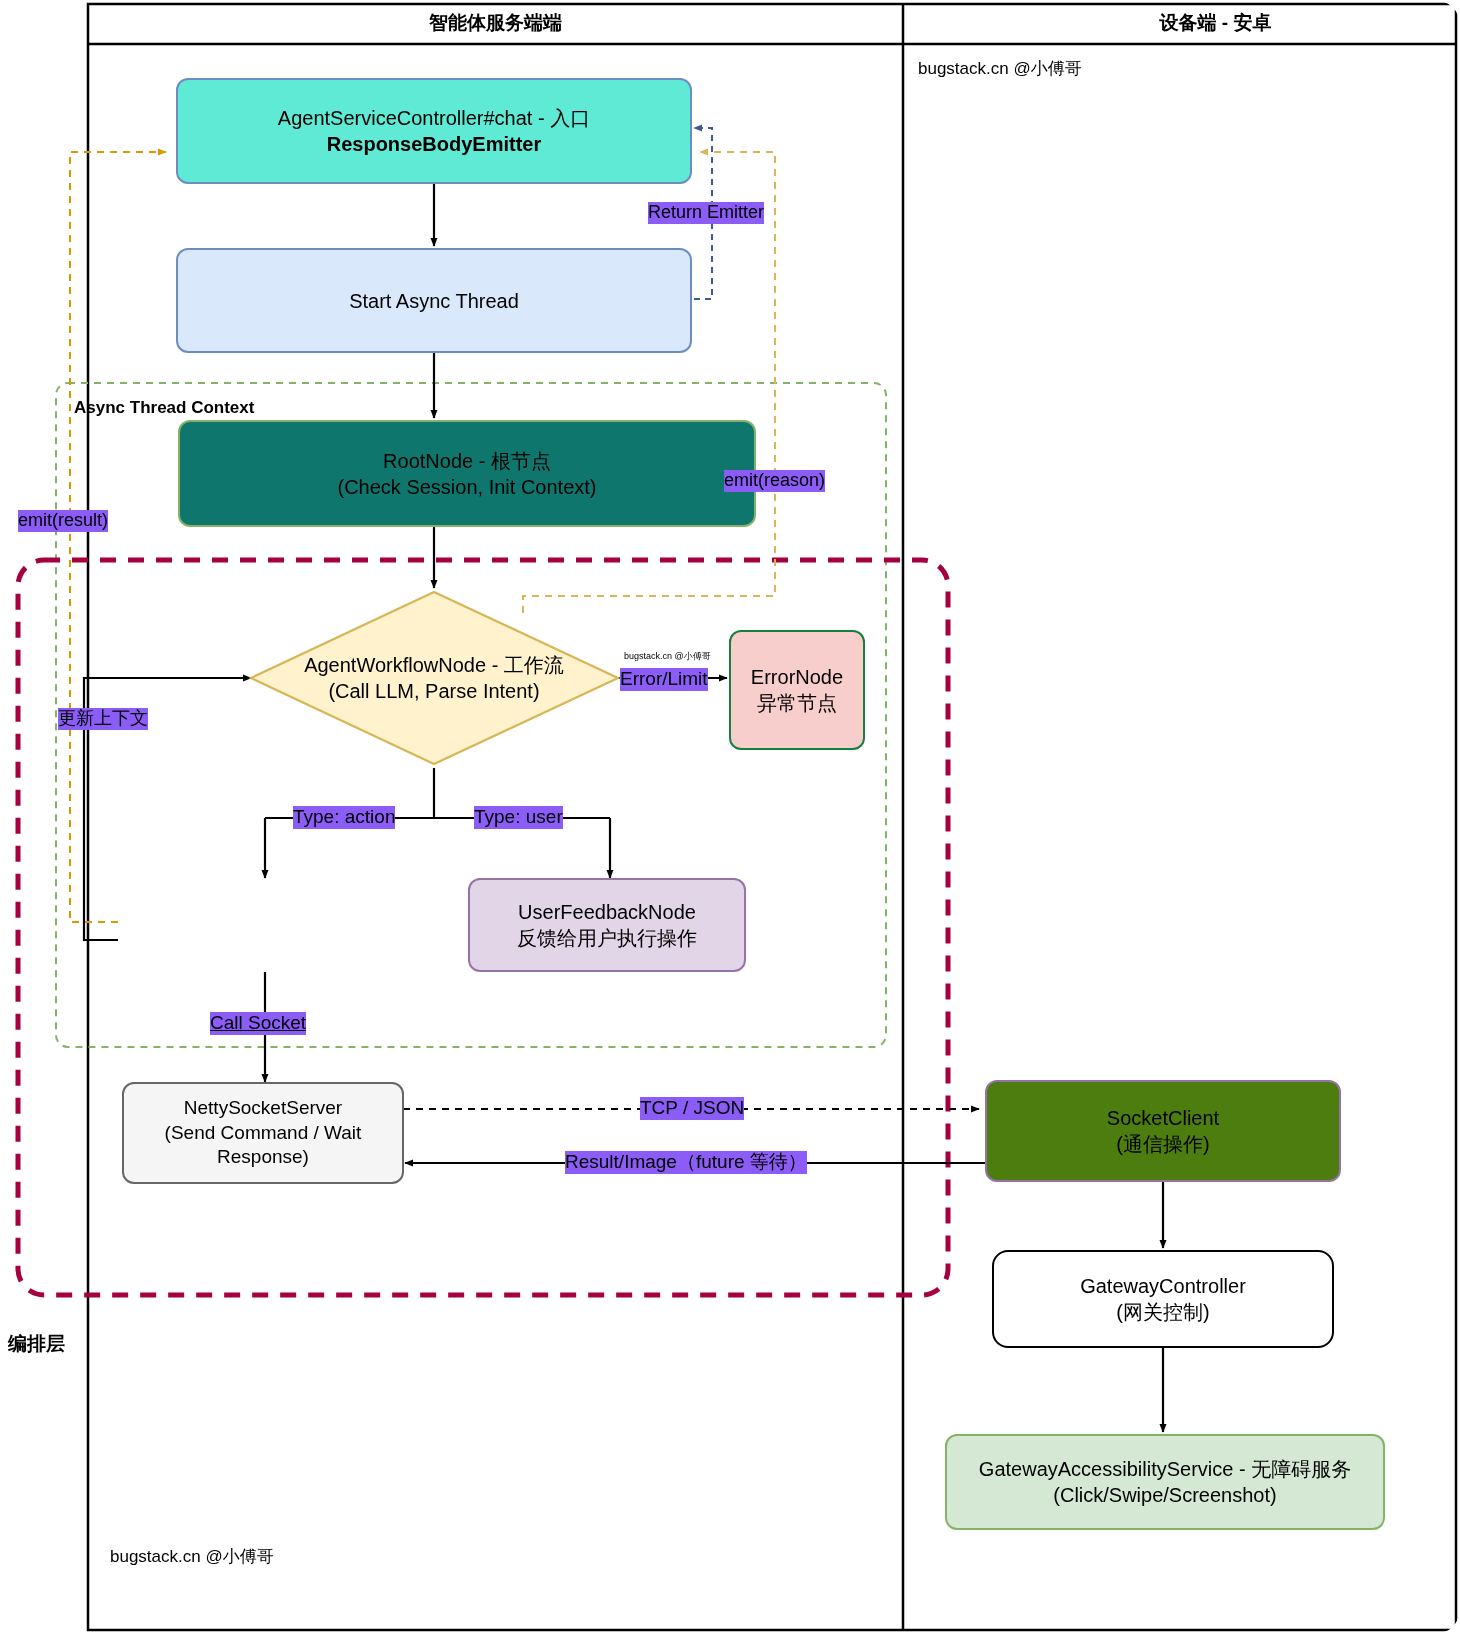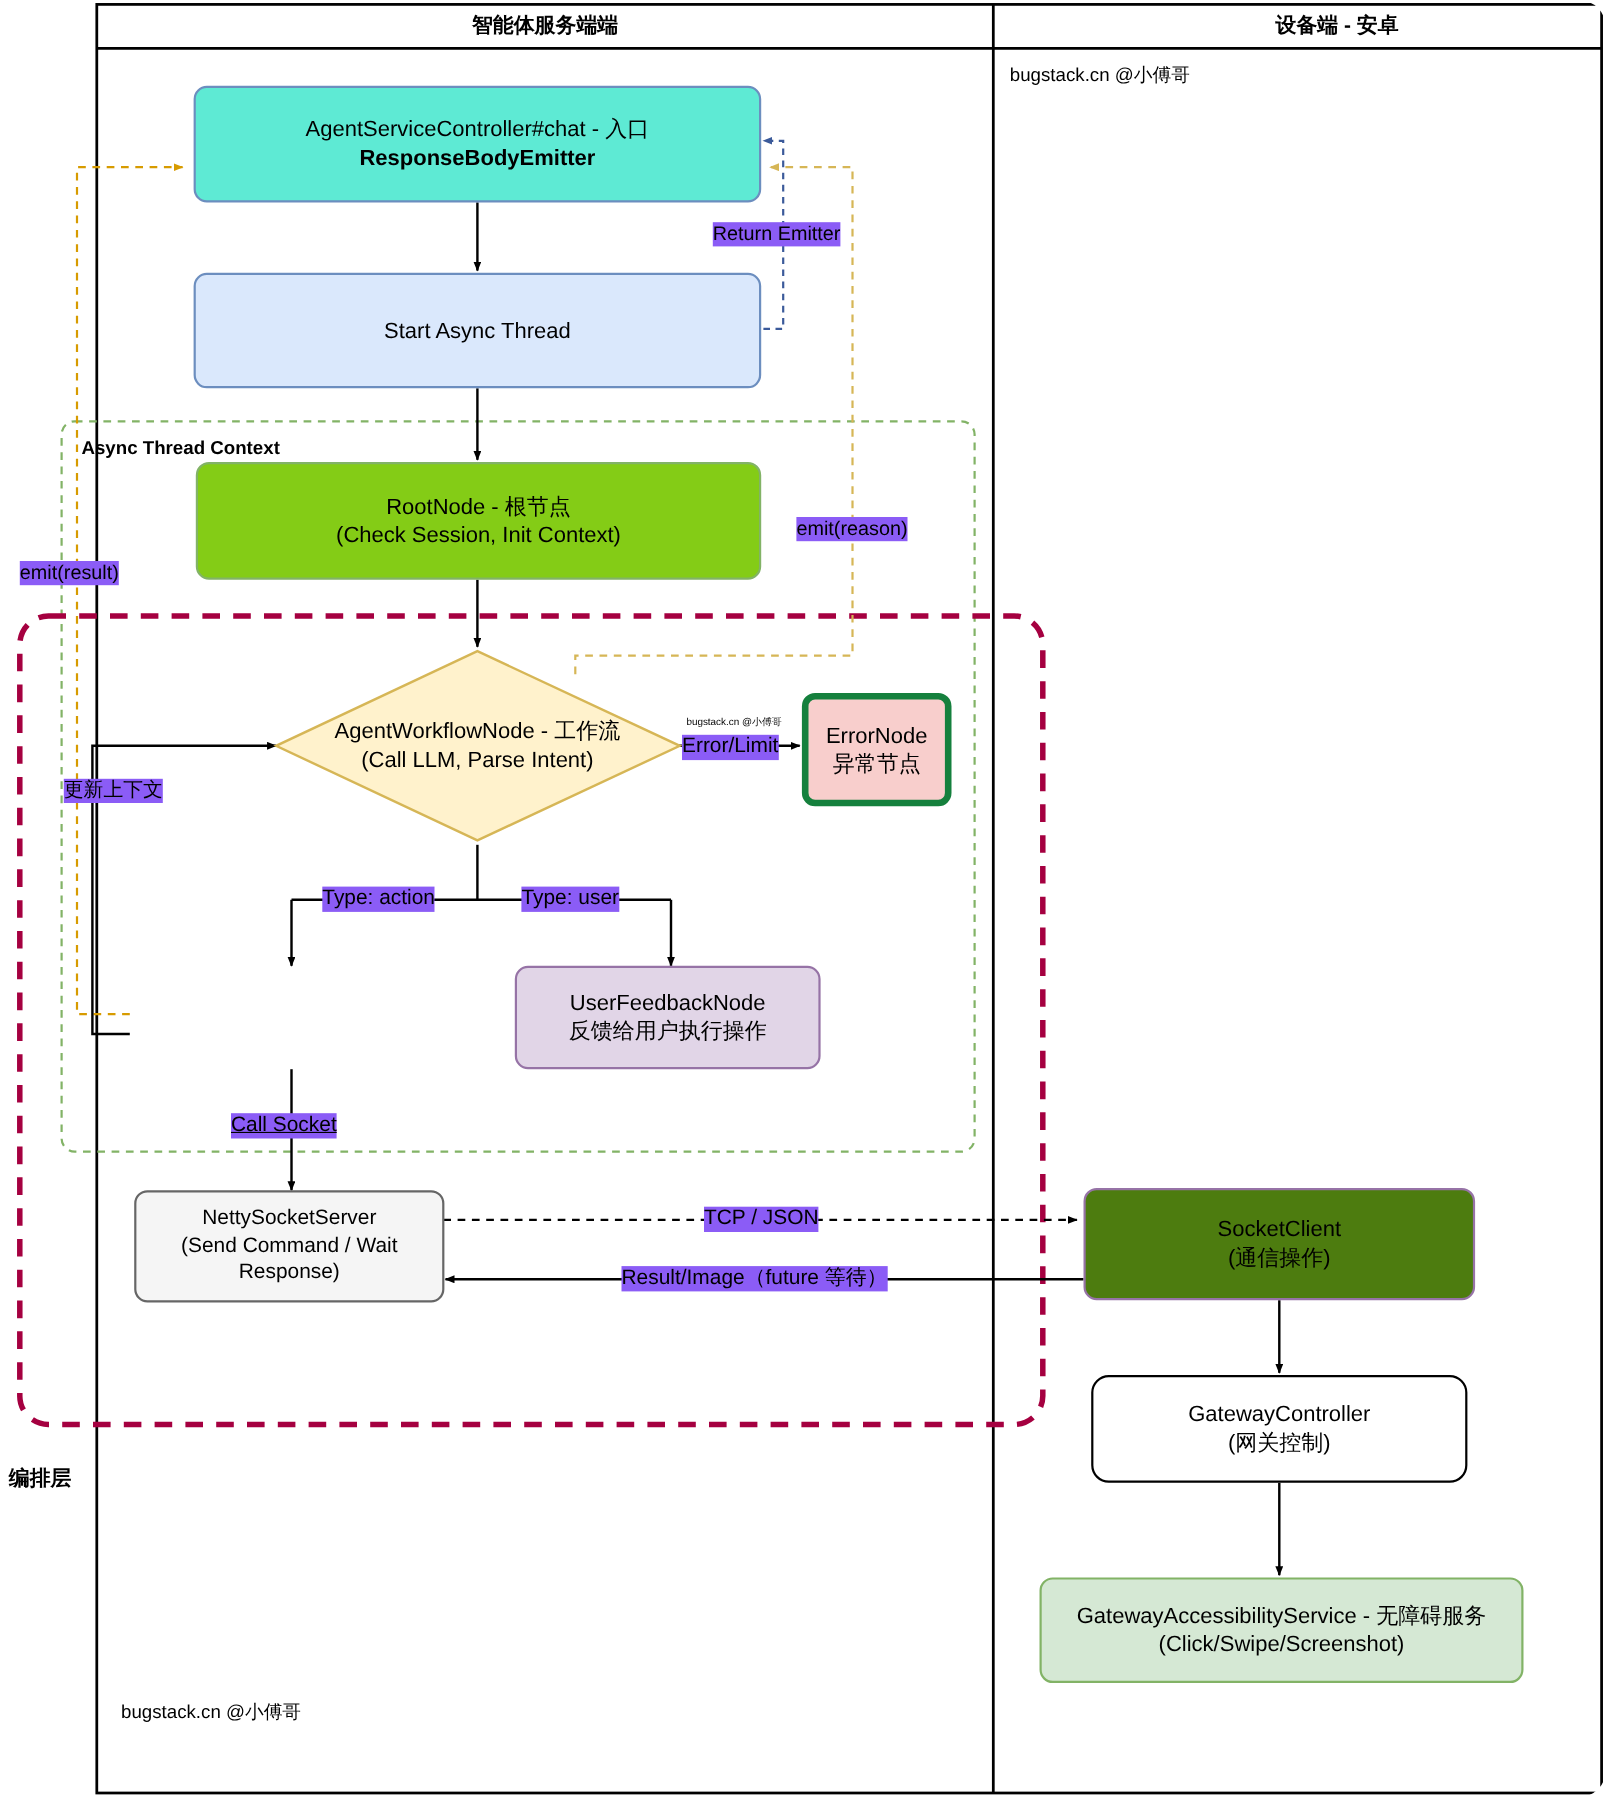--- a/index.html
+++ b/index.html
@@ -108,35 +108,35 @@
       <span class="ln" style="font-weight:bold;">ResponseBodyEmitter</span>
     </div>
   </div>
 
   <div class="node rnd" style="left:176px;top:248px;width:516px;height:105px;background:#dae8fc;border:2px solid #6c8ebf;font-size:20px;">
     <div>
       <span class="ln">Start Async Thread</span>
     </div>
   </div>
 
-  <div class="node rnd" style="left:178px;top:420px;width:514px;height:107px;background:#84cc16;border:2px solid #82b366;font-size:20px;">
+  <div class="node rnd" style="left:178px;top:420px;width:578px;height:107px;background:#0f766e;border:2px solid #82b366;font-size:20px;">
     <div>
       <span class="ln">RootNode - 根节点</span>
       <span class="ln">(Check Session, Init Context)</span>
     </div>
   </div>
 
   <div class="node" style="left:264px;top:640px;width:340px;height:76px;font-size:20px;background:transparent;">
     <div>
       <span class="ln">AgentWorkflowNode - 工作流</span>
       <span class="ln">(Call LLM, Parse Intent)</span>
     </div>
   </div>
 
-  <div class="node rnd" style="left:729px;top:630px;width:136px;height:103px;background:#f8cecc;border:6px solid #15803d;font-size:20px;">
+  <div class="node rnd" style="left:729px;top:630px;width:136px;height:120px;background:#f8cecc;border:2px solid #15803d;font-size:20px;">
     <div>
       <span class="ln">ErrorNode</span>
       <span class="ln">异常节点</span>
     </div>
   </div>
 
 
   <div class="node rnd" style="left:468px;top:878px;width:278px;height:94px;background:#e1d5e7;border:2px solid #9673a6;font-size:20px;">
     <div>
       <span class="ln">UserFeedbackNode</span>

